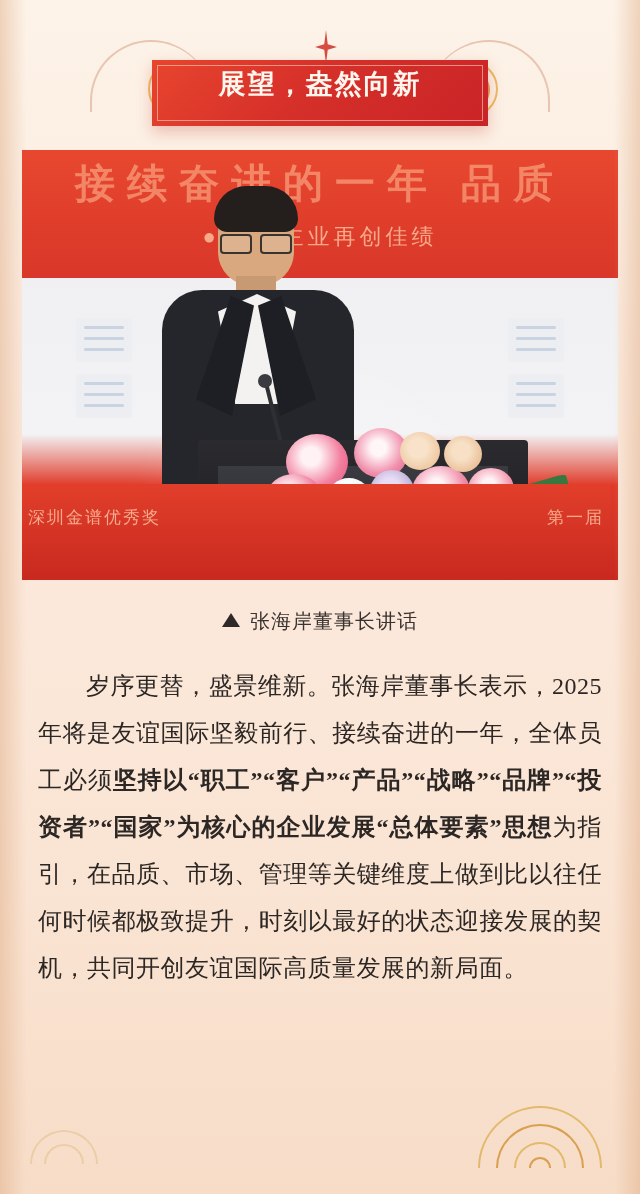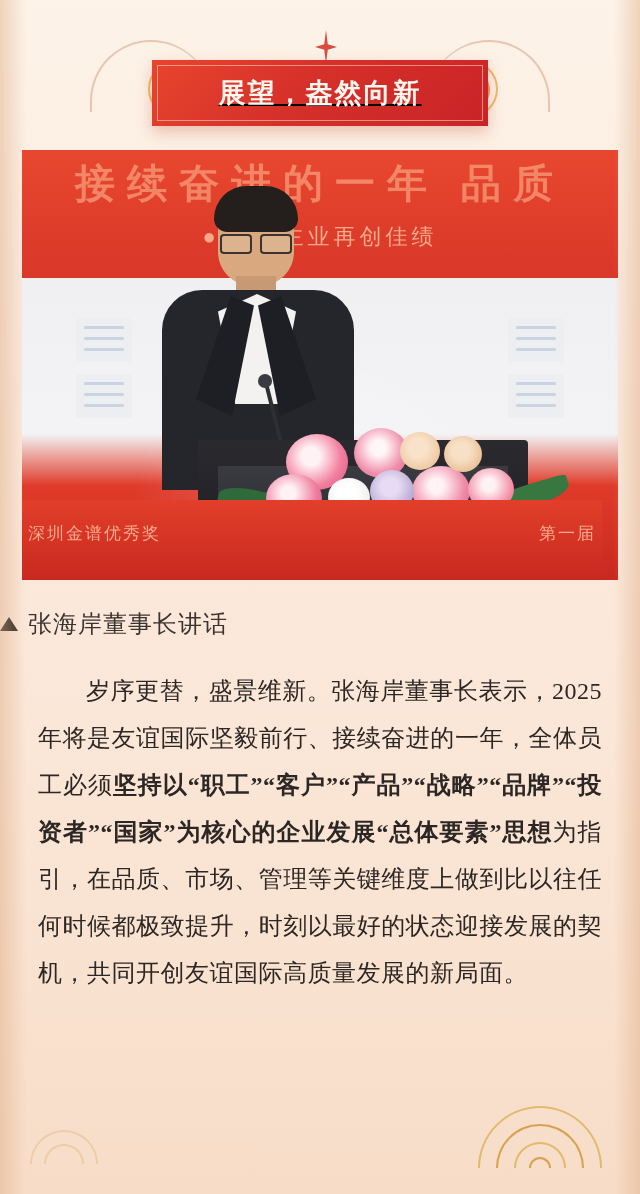--- a/index.html
+++ b/index.html
@@ -77,23 +77,21 @@
     width: 336px;
     height: 66px;
     background: linear-gradient(135deg, #e8452e 0%, #d6302a 45%, #c92327 100%);
     box-shadow: 0 6px 14px rgba(190, 60, 40, 0.28);
   }
   .banner-inner {
     position: absolute;
     inset: 5px 5px 5px 5px;
     border: 1px solid rgba(255, 225, 200, 0.55);
     display: flex;
-    align-items: center;
     justify-content: center;
-    text-decoration: underline;
   }
   .banner-title {
     color: #fff6ee;
     font-size: 27px;
     font-weight: bold;
     letter-spacing: 2px;
     font-family: "Liberation Serif", serif;
   }
   .banner-ribbon-l, .banner-ribbon-r {
     position: absolute;
@@ -164,23 +162,23 @@
     top: 72px;
     text-align: center;
     color: rgba(255, 205, 170, 0.75);
     font-size: 22px;
     letter-spacing: 4px;
     font-family: "Liberation Serif", serif;
     white-space: nowrap;
   }
   .screen-lower {
     position: absolute;
-    left: 0; right: 16px;
+    left: 0; right: 8px;
     bottom: 0;
-    height: 80px;
+    height: 96px;
     background: linear-gradient(180deg, #e23f2b 0%, #c8291f 100%);
   }
   .screen-lower .lbl-left,
   .screen-lower .lbl-right {
     position: absolute;
     top: 22px;
     color: rgba(255, 215, 180, 0.72);
     font-size: 17px;
     letter-spacing: 2px;
     white-space: nowrap;
@@ -342,22 +340,22 @@
   .bloom.pink4 { left: 150px; top: 40px; width: 58px; height: 50px; background: radial-gradient(circle at 42% 40%, #fff3f6 0 16%, #f08ba8 62%, #de5c84 100%); }
   .bloom.rose1 { left: 138px; top: 6px; width: 40px; height: 38px; background: radial-gradient(circle at 45% 42%, #f8e2c9 0 30%, #e8b888 100%); }
   .bloom.rose2 { left: 182px; top: 10px; width: 38px; height: 36px; background: radial-gradient(circle at 45% 42%, #f7e0c6 0 30%, #e3ad7c 100%); }
   .bloom.purple { left: 108px; top: 44px; width: 44px; height: 42px; background: radial-gradient(circle at 45% 40%, #e7dcf3 0 25%, #9a8ac4 100%); }
   .bloom.white { left: 66px; top: 52px; width: 42px; height: 38px; background: radial-gradient(circle at 45% 40%, #ffffff 0 30%, #e6e2df 100%); }
   .bloom.pink5 { left: 206px; top: 42px; width: 46px; height: 42px; background: radial-gradient(circle at 45% 40%, #fff1f4 0 18%, #f0869f 70%); }
 
   
   .caption {
     margin-top: 28px;
-    text-align: left;
-    font-size: 24px;
+    text-align: center;
+    font-size: 20px;
     color: #3a3330;
     font-family: "Liberation Serif", serif;
     letter-spacing: 1px;
   }
   .caption .tri {
     display: inline-block;
     width: 0; height: 0;
     border-left: 9px solid transparent;
     border-right: 9px solid transparent;
     border-bottom: 14px solid #2e2a27;

